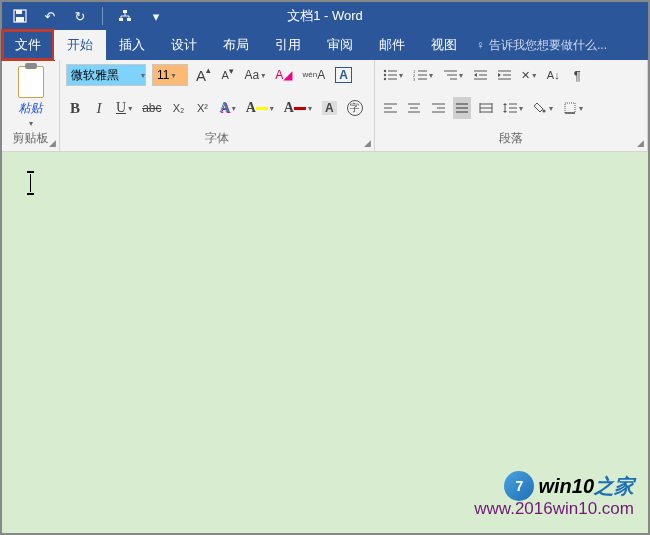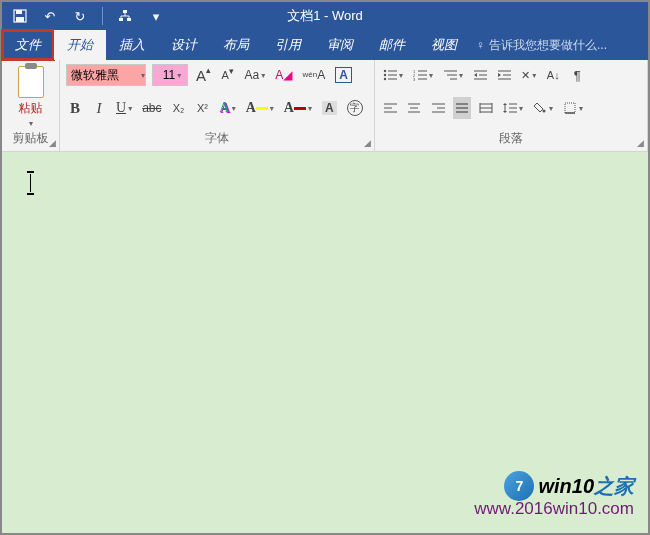--- a/index.html
+++ b/index.html
@@ -6,42 +6,42 @@
   body { width: 650px; height: 535px; background: #fff; overflow: hidden; position: relative; }
   .outer { border: 2px solid #888; width: 650px; height: 535px; position: relative; }
 
   .titlebar { background: #2b579a; height: 28px; display: flex; align-items: center; color: #fff; font-size: 12px; }
   .qat { display: flex; align-items: center; gap: 14px; padding-left: 10px; }
   .qat .ic { width: 16px; height: 16px; display: flex; align-items: center; justify-content: center; font-size: 13px; opacity: .95; }
   .qat .sep { width: 1px; height: 18px; background: rgba(255,255,255,.35); }
   .doctitle { position: absolute; left: 50%; transform: translateX(-50%); font-size: 13px; }
 
   .tabbar { background: #2b579a; height: 30px; display: flex; align-items: stretch; color: #fff; font-size: 13px; position: relative; }
-  .tab { padding: 0 13px; display: flex; align-items: center; cursor: pointer; font-style: italic; }
+  .tab { padding: 0 13px; display: flex; align-items: center; cursor: pointer; }
   .tab.file { outline: 3px solid #c0392b; outline-offset: -2px; }
   .tab.active { background: #f3f3f3; color: #2b579a; }
   .tellme { display: flex; align-items: center; gap: 4px; color: #cdd9ed; font-size: 12px; margin-left: 6px; }
   .tellme .bulb { font-size: 12px; }
 
   .ribbon { background: #f3f3f3; border-bottom: 1px solid #d4d4d4; display: flex; height: 92px; }
   .group { border-right: 1px solid #d4d4d4; display: flex; flex-direction: column; justify-content: space-between; padding: 4px 6px 2px 6px; position: relative; }
   .group-label { text-align: center; font-size: 12px; color: #666; padding-bottom: 2px; }
   .group .launcher { position: absolute; right: 3px; bottom: 3px; font-size: 9px; color: #888; }
   .row { display: flex; align-items: center; gap: 6px; }
   .btn { height: 22px; min-width: 18px; display: flex; align-items: center; justify-content: center; font-size: 12px; color: #444; cursor: pointer; padding: 0 2px; }
   .dd { display: flex; align-items: center; }
   .dd .caret { font-size: 8px; color: #666; margin-left: 2px; }
 
   .clip-btn { display: flex; flex-direction: column; align-items: center; gap: 2px; padding-top: 2px;}
   .clipboard-icon { width: 26px; height: 32px; border: 1px solid #c8a24d; background: #fff; border-radius: 2px; position: relative; }
   .clipboard-icon:before { content:""; position:absolute; top:-4px; left:6px; width:12px; height:6px; background:#8a8a8a; border-radius:2px;}
-  .clip-label { font-size: 12px; color: #b91c1c; }
-
-  .fontname { width: 80px; height: 22px; border: 1px solid #c8c8c8; background: #fca5a5; font-size: 12px; padding-left: 4px; display:flex; align-items:center; justify-content:space-between;}
-  .fontsize { width: 36px; height: 22px; border: 1px solid #c8c8c8; background: #f9a8d4; font-size: 12px; padding-left: 4px; display:flex; align-items:center; justify-content:center;}
+  .clip-label { font-size: 12px; color: #1d4ed8; font-style: italic; }
+
+  .fontname { width: 80px; height: 22px; border: 1px solid #c8c8c8; background: #7dd3fc; font-size: 12px; padding-left: 4px; display:flex; align-items:center; justify-content:space-between;}
+  .fontsize { width: 36px; height: 22px; border: 1px solid #c8c8c8; background: #fdba74; font-size: 12px; padding-left: 4px; display:flex; align-items:center; justify-content:flex-start;}
   .sup-a { font-size: 14px; position: relative; }
   .bold { font-weight: bold; font-family: "Times New Roman", serif; font-size: 15px;}
   .italic { font-style: italic; font-family: "Times New Roman", serif; font-size: 15px;}
   .uline { text-decoration: underline; font-family: "Times New Roman", serif; font-size: 14px;}
   .strike { text-decoration: line-through; }
   .sub { font-size: 11px; }
   .supn { font-size: 11px; }
   .colA { font-family:"Times New Roman",serif; font-weight:bold; font-size:14px;}
   .swatch { width: 12px; height: 3px; margin-top: 1px;}
   .stackA { display:flex; flex-direction:row; align-items:center; line-height:1;}

